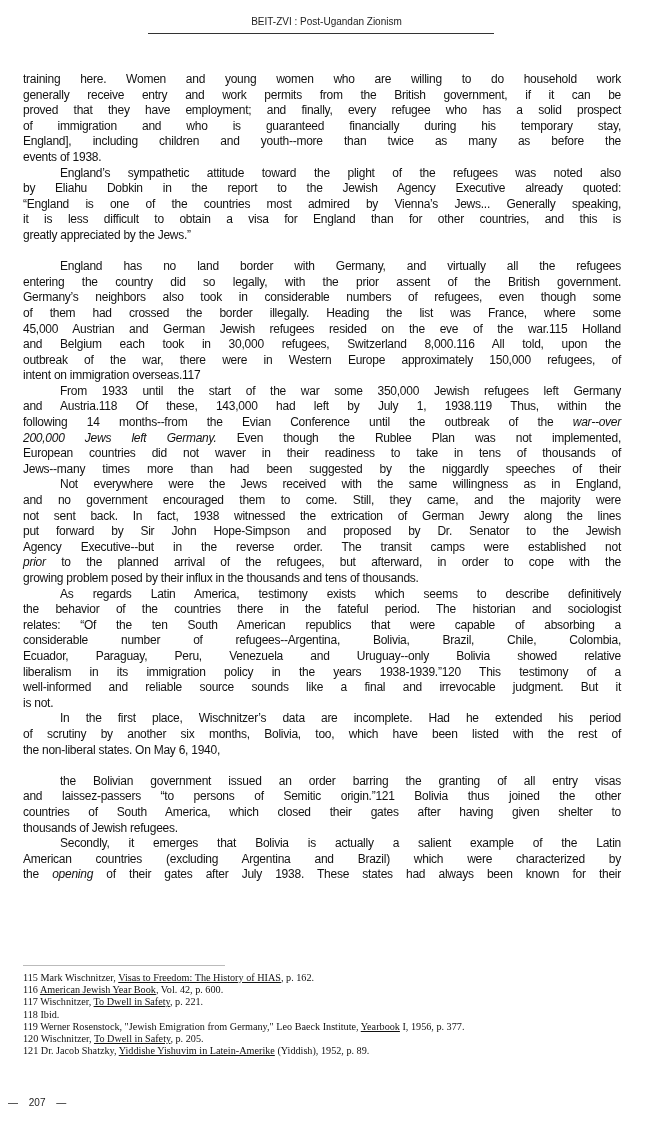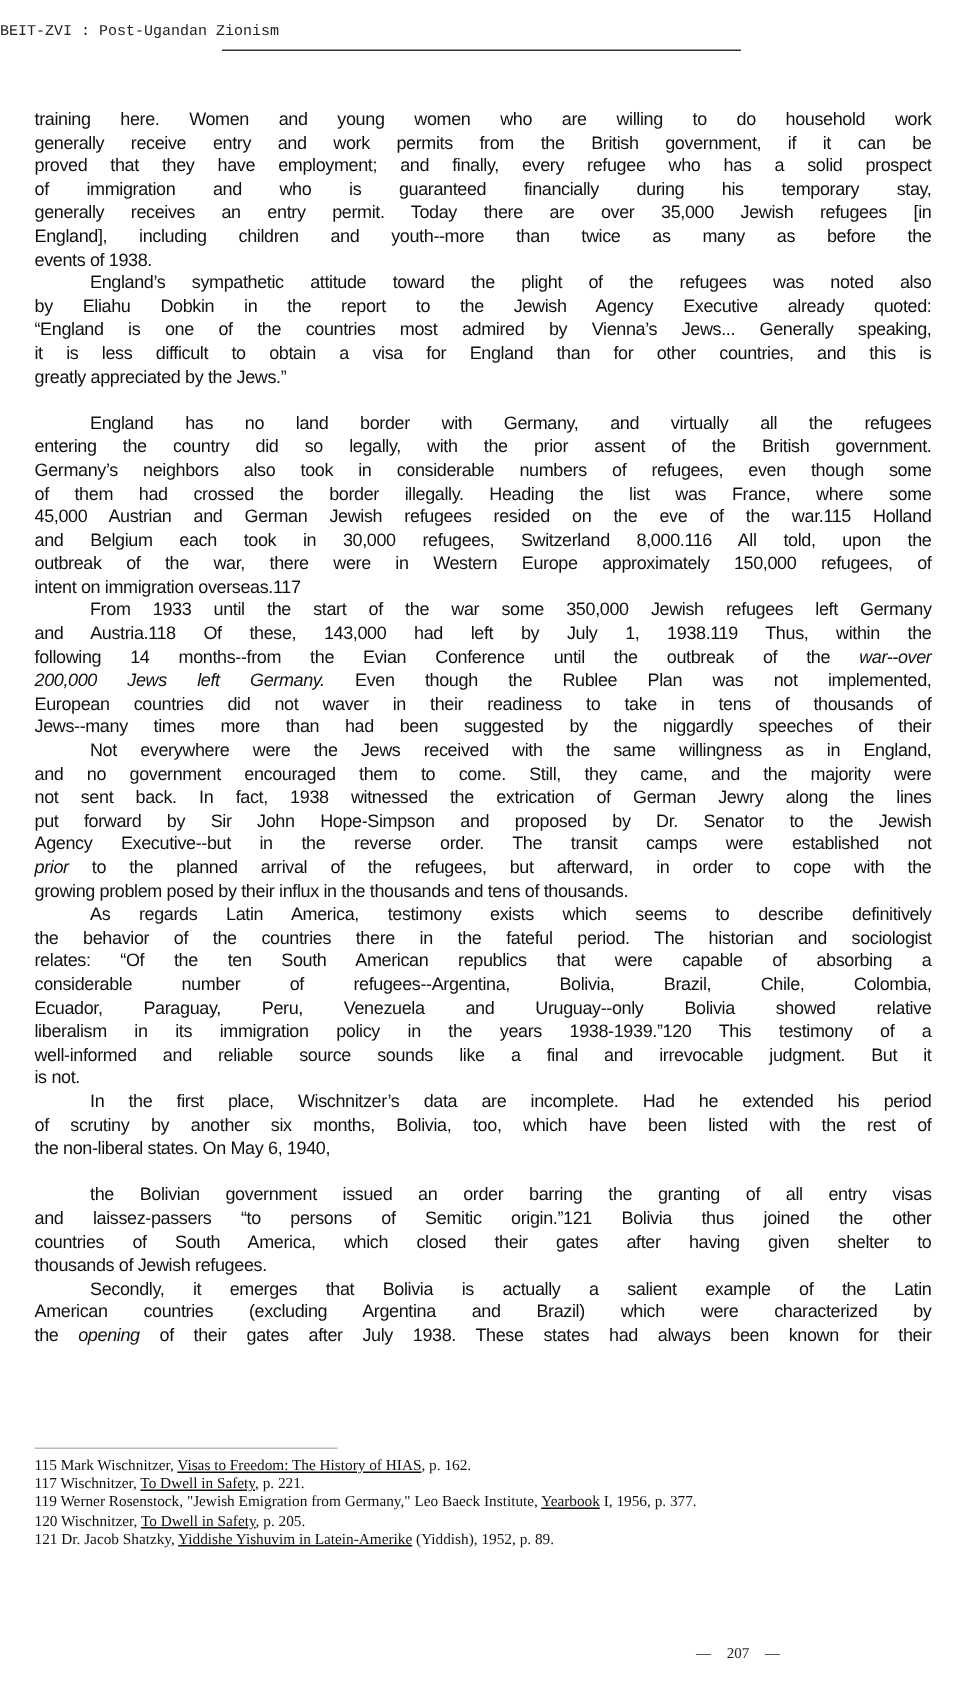--- a/index.html
+++ b/index.html
@@ -1,19 +1,19 @@
 <!DOCTYPE html>
 <html><head>
 <meta charset="utf-8">
 <style>
   html, body { margin: 0; padding: 0; background: #ffffff; }
   body { width: 653px; height: 1122px; position: relative; overflow: hidden; color: #111; }
   .header {
-    position: absolute; top: 16px; left: 0; width: 653px; 
-    font-family: Liberation Mono, monospace; font-size: 10px; color: #222;
+    position: absolute; top: 16px; left: 0; width: 653px; text-align: center;
+    font-family: Liberation Sans, sans-serif; font-size: 10px; color: #222;
   }
   .header-rule {
     position: absolute; top: 33px; left: 148px; width: 346px; height: 0;
     border-top: 1px solid #333;
   }
   .body-text {
     position: absolute; left: 23px; top: 72px; width: 598px;
     font-family: Liberation Sans, sans-serif; font-size: 12px; line-height: 15.6px;
     letter-spacing: -0.25px;
   }
@@ -29,40 +29,39 @@
     position: absolute; top: 965px; left: 23px; width: 202px; height: 0;
     border-top: 1px solid #bbb;
   }
   .footnotes {
     position: absolute; left: 23px; top: 972px; width: 600px;
     font-family: "Liberation Serif", serif; font-size: 10.2px; line-height: 12.2px; color: #111;
   }
   .fn { display: block; white-space: nowrap; }
   .u { text-decoration: underline; }
   .page-num {
-    position: absolute; top: 1097px; left: 0; width: 528px; text-align: right;
-    font-family: Liberation Serif, serif; font-size: 10px; color: #222;
+    position: absolute; top: 1097px; left: 0; width: 528px; text-align: left;
+    font-family: Liberation Sans, sans-serif; font-size: 10px; color: #222;
   }
   .page-num .dash { display: inline-block; margin: 0 8px; }
 </style>
 </head>
 <body>
 
 <div class="header">
   <span>BEIT-ZVI : Post-Ugandan Zionism</span>
 </div>
 <div class="header-rule"></div>
 
 <div class="body-text" id="body-text">
     <div>
       <span class="line">training here. Women and young women who are willing to do household work</span>
       <span class="line">generally receive entry and work permits from the British government, if it can be</span>
       <span class="line">proved that they have employment; and finally, every refugee who has a solid prospect</span>
       <span class="line">of immigration and who is guaranteed financially during his temporary stay,</span>
-      <span class="line">generally receives an entry permit. Today there are over 35,000 Jewish refugees [in</span>
       <span class="line">England], including children and youth--more than twice as many as before the</span>
       <span class="line last">events of 1938.</span>
     </div>
     <div>
       <span class="line indent">England’s sympathetic attitude toward the plight of the refugees was noted also</span>
       <span class="line">by Eliahu Dobkin in the report to the Jewish Agency Executive already quoted:</span>
       <span class="line">“England is one of the countries most admired by Vienna’s Jews... Generally speaking,</span>
       <span class="line">it is less difficult to obtain a visa for England than for other countries, and this is</span>
       <span class="line last">greatly appreciated by the Jews.”</span>
     </div>
@@ -119,21 +118,23 @@
     <div>
       <span class="line indent">Secondly, it emerges that Bolivia is actually a salient example of the Latin</span>
       <span class="line">American countries (excluding Argentina and Brazil) which were characterized by</span>
       <span class="line">the <span class="it">opening</span> of their gates after July 1938. These states had always been known for their</span>
     </div>
   </div>
 
 <div class="fn-rule"></div>
 <div class="footnotes" id="footnotes">
     <span class="fn"><span>115 </span>Mark Wischnitzer, <span class="u">Visas to Freedom: The History of HIAS</span>, p. 162.</span>
+    <span class="fn"><span>116 </span><span class="u">American Jewish Year Book</span>, Vol. 42, p. 600.</span>
     <span class="fn"><span>117 </span>Wischnitzer, <span class="u">To Dwell in Safety</span>, p. 221.</span>
+    <span class="fn"><span>118 </span>Ibid.</span>
     <span class="fn"><span>119 </span>Werner Rosenstock, "Jewish Emigration from Germany," Leo Baeck Institute, <span class="u">Yearbook</span> I, 1956, p. 377.</span>
     <span class="fn"><span>120 </span>Wischnitzer, <span class="u">To Dwell in Safety</span>, p. 205.</span>
     <span class="fn"><span>121 </span>Dr. Jacob Shatzky, <span class="u">Yiddishe Yishuvim in Latein-Amerike</span> (Yiddish), 1952, p. 89.</span>
   </div>
 
 <div class="page-num">
   <span class="dash">—</span>
   <span>207</span>
   <span class="dash">—</span>
 </div>

